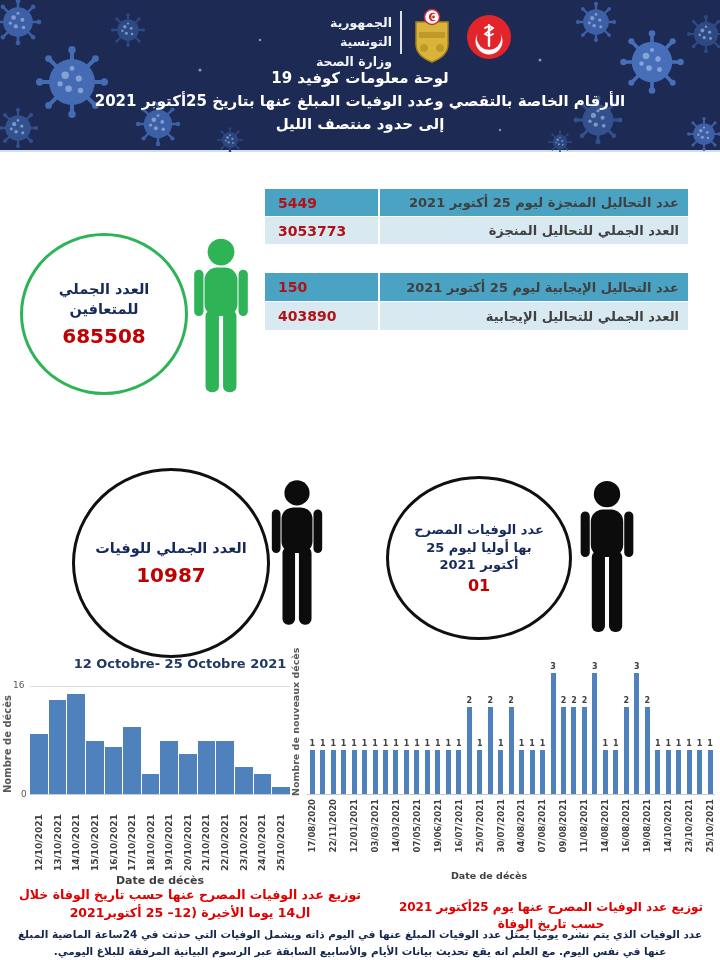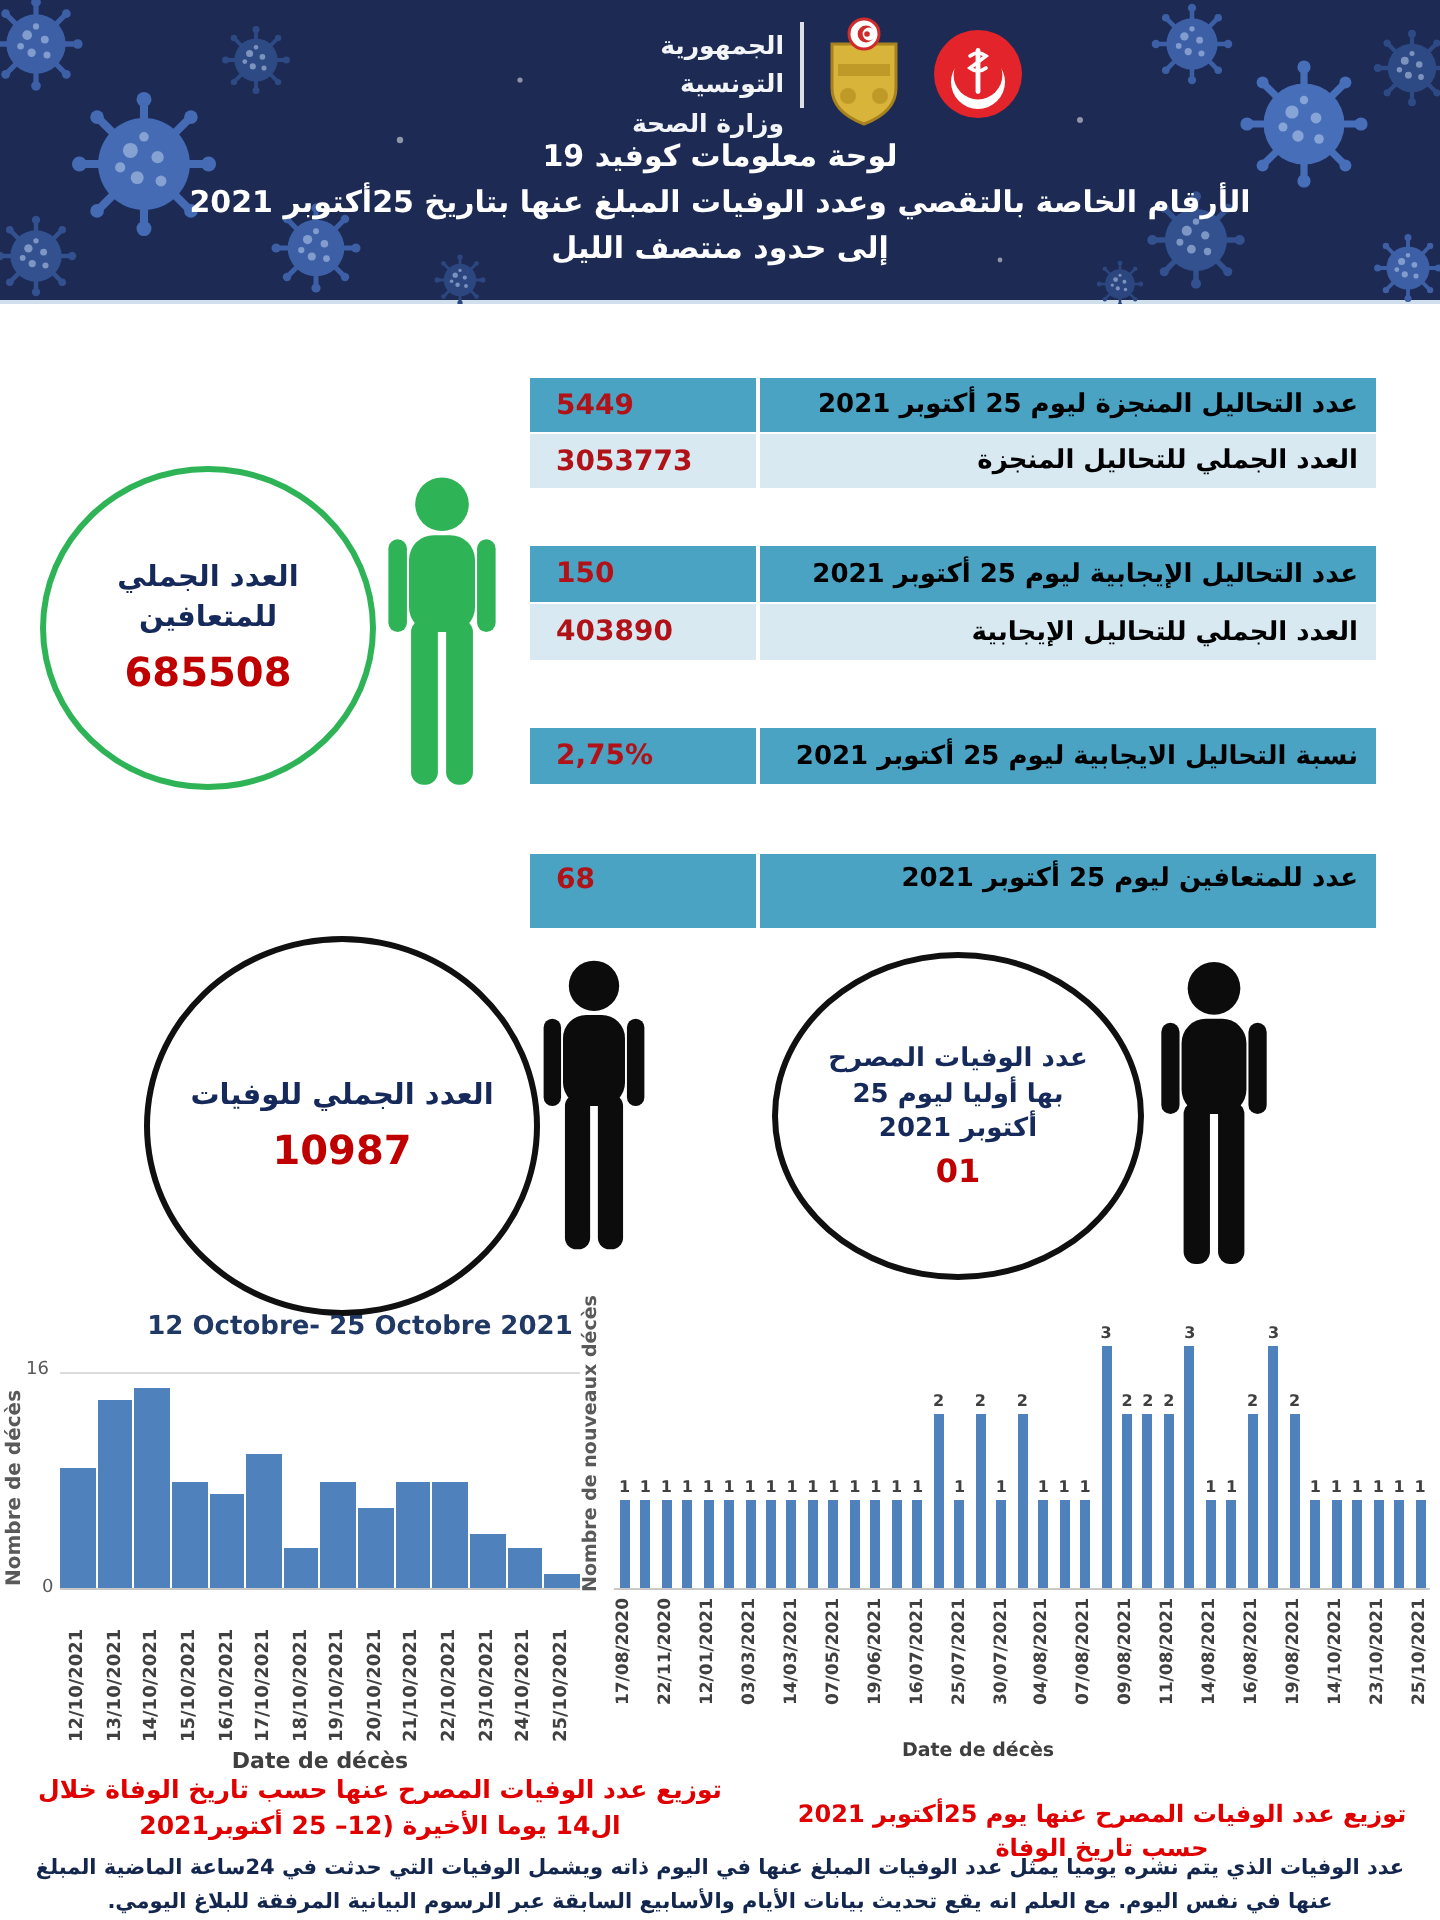--- a/index.html
+++ b/index.html
@@ -17,21 +17,21 @@
   .moh-svg { position:absolute; left:466px; top:14px; }
   .title-line { position:absolute; left:0; right:0; text-align:center; color:#ffffff; font-weight:bold;
                 direction:rtl; font-size:15px; letter-spacing:.2px; }
   .title1 { top:69px; } .title2 { top:92px; } .title3 { top:115px; }
 
   
   .stat-row { position:absolute; display:flex; direction:ltr; }
   .cell-val { width:113px; margin-right:2px; display:flex; align-items:center; padding-left:13px;
               font-weight:bold; color:#b01218; font-size:14px; }
   .cell-label { width:308px; display:flex; align-items:center; direction:rtl; padding-right:9px;
-                font-weight:bold; color:#000000; font-size:13px; }
+                font-weight:bold; color:#404040; font-size:13px; }
   .teal .cell-val, .teal .cell-label { background:#4ba3c3; }
   .light .cell-val, .light .cell-label { background:#d8e9f1; }
   .row1 { left:265px; top:189px; height:27px; }
   .row2 { left:265px; top:217px; height:27px; }
   .row3 { left:265px; top:273px; height:28px; }
   .row4 { left:265px; top:302px; height:28px; }
   .row5 { left:265px; top:364px; height:28px; }
   .row6 { left:265px; top:427px; height:37px; }
   .row6 .cell-val, .row6 .cell-label { align-items:flex-start; padding-top:5px; }
 
@@ -184,28 +184,20 @@
     <div class="cell-label">العدد الجملي للتحاليل المنجزة</div>
   </div>
   <div class="stat-row row3 teal">
     <div class="cell-val">150</div>
     <div class="cell-label">عدد التحاليل الإيجابية ليوم  25 أكتوبر 2021</div>
   </div>
   <div class="stat-row row4 light">
     <div class="cell-val">403890</div>
     <div class="cell-label">العدد الجملي للتحاليل الإيجابية</div>
   </div>
-  <div class="stat-row row5 teal">
-    <div class="cell-val">2,75%</div>
-    <div class="cell-label">نسبة التحاليل الايجابية ليوم 25 أكتوبر 2021</div>
-  </div>
-  <div class="stat-row row6 teal">
-    <div class="cell-val">68</div>
-    <div class="cell-label">عدد للمتعافين ليوم 25 أكتوبر 2021</div>
-  </div>
 
   <div class="stat-circle circle-green">
     <div class="circle-label">العدد الجملي للمتعافين</div>
     <div class="circle-value">685508</div>
   </div>
   <svg class="person person-green" width="66" height="166" viewBox="0 0 64 150">
     <g fill="currentColor">
       <circle cx="32" cy="14" r="13"></circle>
       <rect x="16" y="29" width="32" height="47" rx="12"></rect>
       <rect x="6" y="31" width="9" height="45" rx="4.5"></rect>

